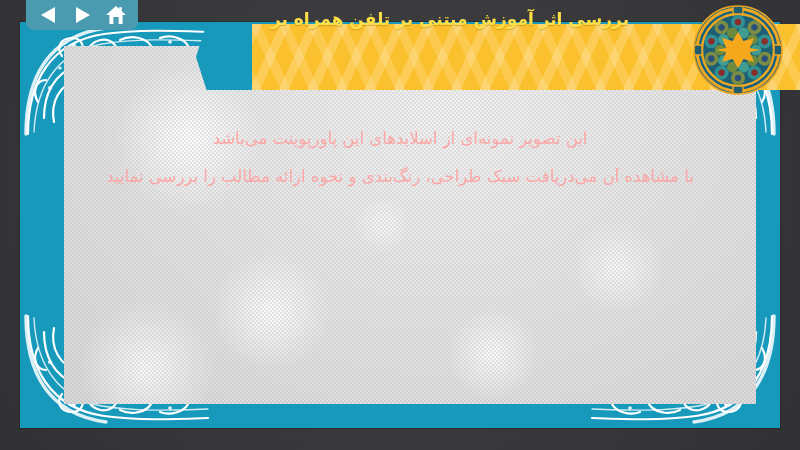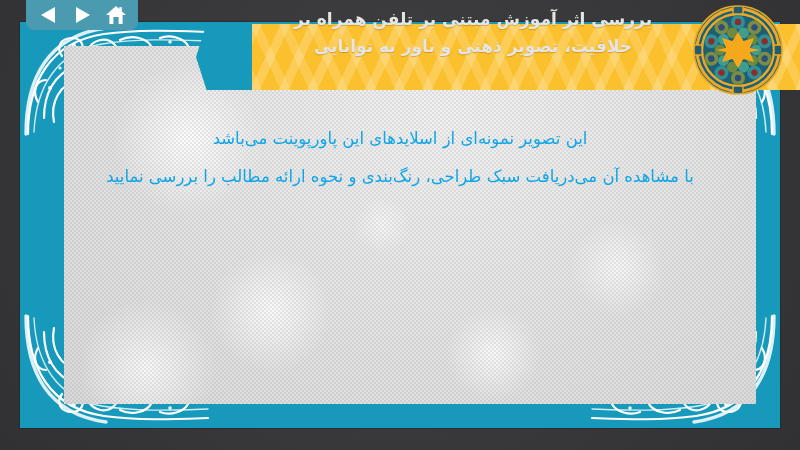--- a/index.html
+++ b/index.html
@@ -126,25 +126,25 @@
       repeating-linear-gradient(115deg,
         rgba(255,255,255,0.20) 0px, rgba(255,255,255,0.20) 9px,
         rgba(255,255,255,0) 9px, rgba(255,255,255,0) 26px),
       repeating-linear-gradient(65deg,
         rgba(255,255,255,0.16) 0px, rgba(255,255,255,0.16) 9px,
         rgba(255,255,255,0) 9px, rgba(255,255,255,0) 26px);
   }
 
   .banner-title {
     position: absolute;
-    left: 203px; top: 6px;
+    left: 180px; top: 6px;
     width: 540px;
     text-align: center;
     direction: rtl;
-    color: #e5e5e5;
+    color: #fde047;
     font-size: 17px;
     font-weight: bold;
     line-height: 27px;
     letter-spacing: 0px;
     text-shadow: 0 1px 1px rgba(120,70,0,0.30);
     z-index: 34;
     pointer-events: none;
   }
   .banner-title .ln { display: block; white-space: nowrap; }
 
@@ -157,21 +157,21 @@
   }
   .medallion svg { display: block; width: 92px; height: 92px; }
 
   
   .body-text {
     position: absolute;
     left: 64px; top: 120px;
     width: 672px;
     direction: rtl;
     text-align: center;
-    color: #0ea5e9;
+    color: #fca5a5;
     font-size: 16.5px;
     line-height: 38px;
     z-index: 20;
   }
   .body-text .bl { display: block; white-space: nowrap; }
 </style>
 </head>
 <body>
 
 <div id="slide">
@@ -300,21 +300,20 @@
     <span class="bl">با مشاهده آن می‌دریافت سبک طراحی، رنگ‌بندی و نحوه ارائه مطالب را بررسی نمایید</span>
   </div>
 
   <div class="banner-wrap">
     <div class="ribbon-tail"></div>
     <div class="banner"></div>
   </div>
 
   <div class="banner-title">
     <span class="ln">بررسی اثر آموزش مبتنی بر تلفن همراه بر</span>
-    <span class="ln">خلاقیت، تصویر ذهنی و باور به توانایی</span>
   </div>
 
   <div class="medallion">
     <svg viewBox="0 0 92 92" xmlns="http://www.w3.org/2000/svg">
       <defs>
         <clipPath id="mclip">
             <circle cx="46" cy="46" r="44"></circle>
           </clipPath>
       </defs>
       <circle cx="46" cy="46" r="44" fill="#1a6a8a"></circle>

